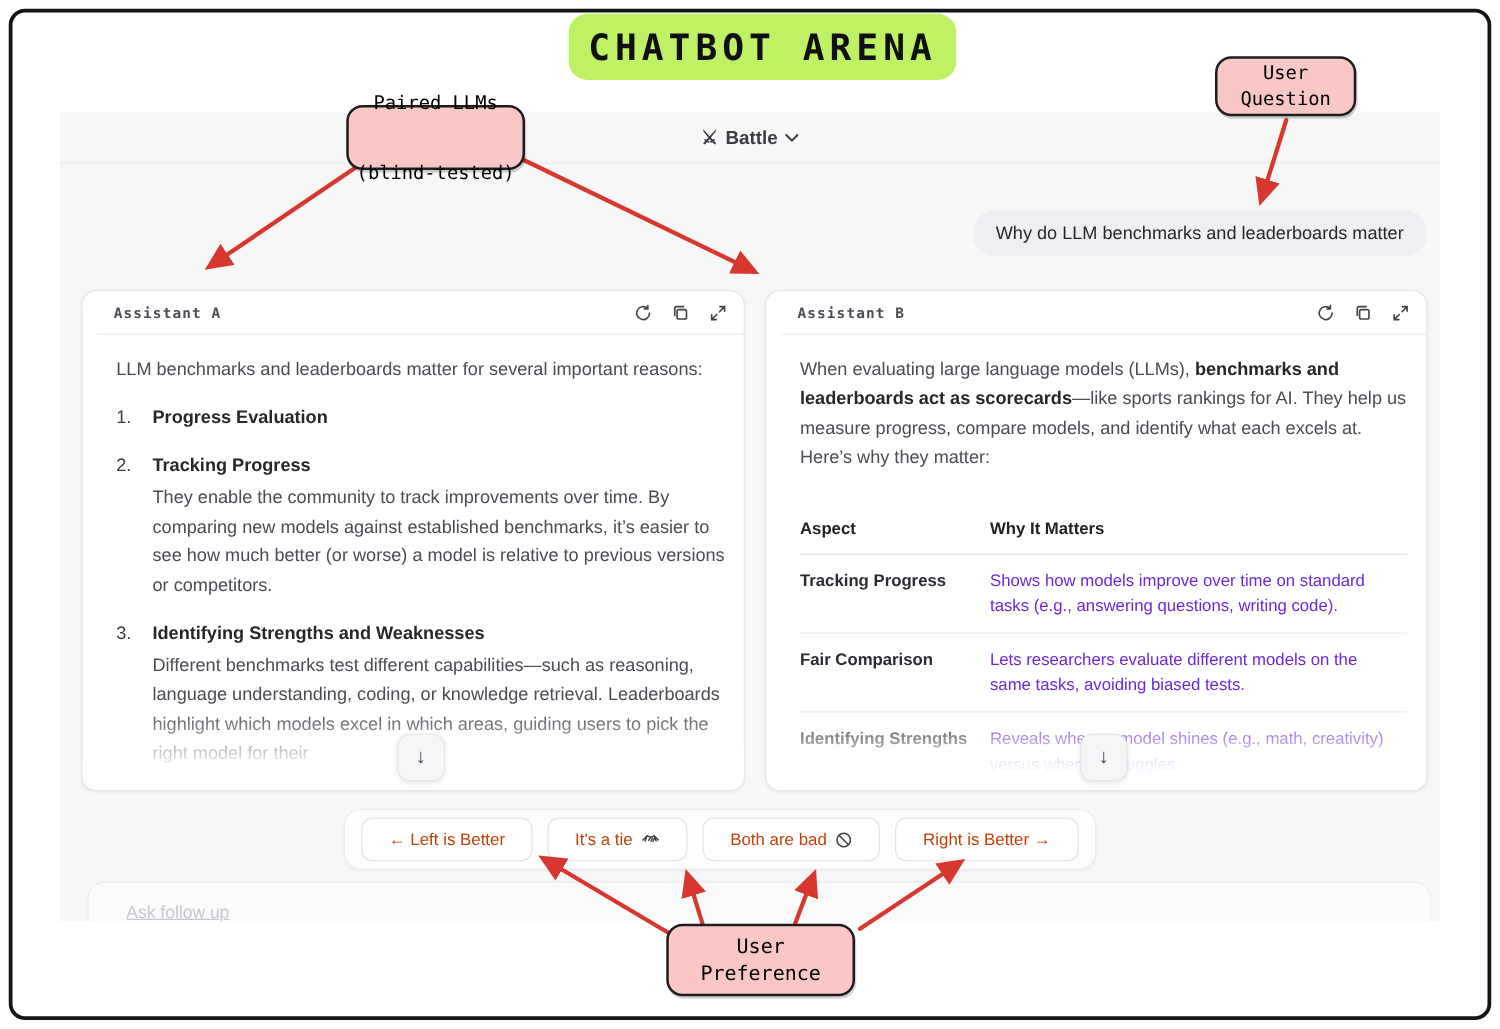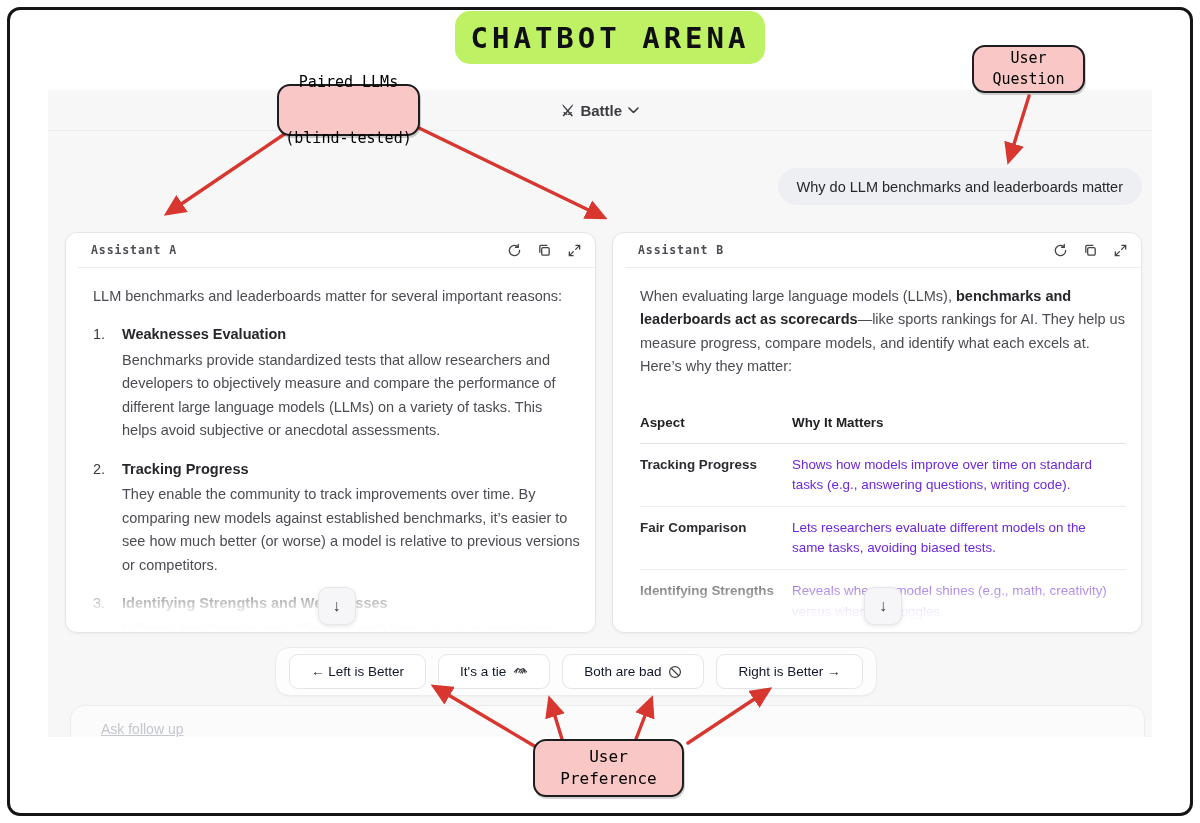--- a/index.html
+++ b/index.html
@@ -105,21 +105,21 @@
     position:absolute; left:227px; top:557px; height:49px;
     display:flex; align-items:center; gap:12px; padding:0 13px;
     background:#fdfdfe; border:1px solid #ececef; border-radius:14px;
     box-shadow:0 1px 2px rgba(0,0,0,.03);
   }
   .vote-btn {
     display:flex; align-items:center; gap:7px;
     padding:9px 21px; background:#ffffff;
     border:1px solid #e5e5e9; border-radius:9px;
     font-family:"Liberation Sans", sans-serif;
-    font-size:13.5px; font-weight:500; color:#0f172a;
+    font-size:13.5px; font-weight:500; color:#c2410c;
     white-space:nowrap; cursor:pointer;
   }
   .vote-btn svg { display:block; }
 
   .followup {
     position:absolute; left:22px; top:615px; width:1075px; height:46px;
     background:#fbfbfc; border:1px solid #ececf0; border-radius:14px;
     padding:15px 0 0 30px; font-size:14px; color:#c4c7cd;text-decoration:underline;
   }
 
@@ -183,22 +183,21 @@
               <path d="M9.5 2.5h4v4M13.5 2.5L9.2 6.8M6.5 13.5h-4v-4M2.5 13.5l4.3-4.3"></path>
             </svg>
           </button>
       </div>
     </div>
     <div class="panel-body">
       <p class="intro">LLM benchmarks and leaderboards matter for several important reasons:</p>
       <div class="num-item">
         <span class="num">1.</span>
         <div>
-            <div class="item-title">Weaknesses Evaluation</div>
-             <div class="item-body">Benchmarks provide standardized tests that allow researchers and developers to objectively measure and compare the performance of different large language models (LLMs) on a variety of tasks. This helps avoid subjective or anecdotal assessments.</div>
+            <div class="item-title">Progress Evaluation</div>
           </div>
       </div>
       <div class="num-item">
         <span class="num">2.</span>
         <div>
             <div class="item-title">Tracking Progress</div>
              <div class="item-body">They enable the community to track improvements over time. By comparing new models against established benchmarks, it’s easier to see how much better (or worse) a model is relative to previous versions or competitors.</div>
           </div>
       </div>
       <div class="num-item">

